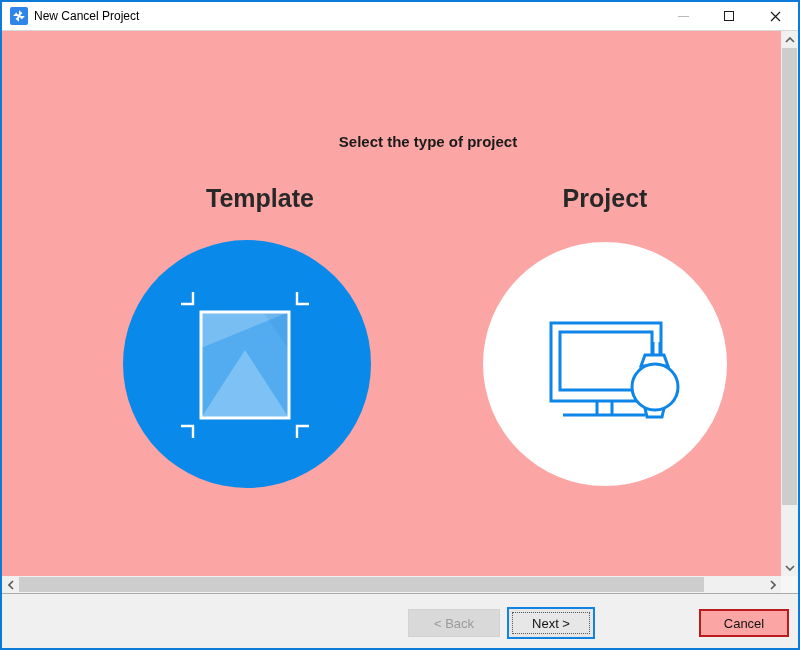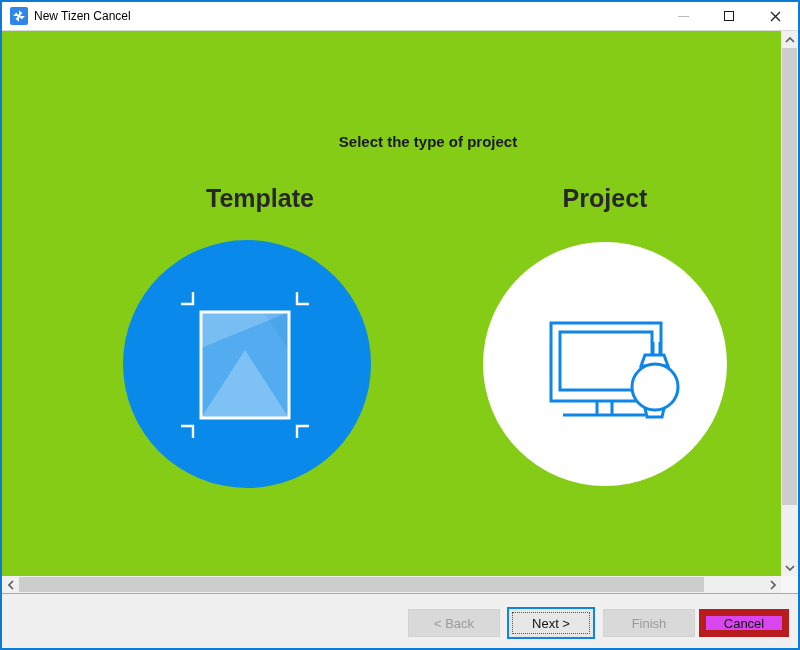--- a/index.html
+++ b/index.html
@@ -17,21 +17,21 @@
   .app-icon { width: 18px; height: 18px; margin: 0 6px 0 8px; background: #2e86ea; border-radius: 2px;
     display: flex; align-items: center; justify-content: center; flex: 0 0 auto; }
   .title-text { font-size: 12px; color: #000; flex: 1 1 auto; white-space: nowrap; }
   .caption-btns { display: flex; height: 100%; }
   .cap-btn { width: 46px; height: 100%; display: flex; align-items: center; justify-content: center; }
   .min-glyph { width: 11px; height: 1px; background: #b9b9b9; }
   .max-glyph { width: 10px; height: 10px; border: 1px solid #1a1a1a; background: transparent; }
   
   .content {
     position: absolute; left: 0; top: 29px; width: 779px; height: 545px;
-    background: #84cc16; overflow: hidden;
+    background: #fca5a5; overflow: hidden;
   }
   .heading { position: absolute; left: 76px; width: 700px; top: 102px;
     text-align: center; font-size: 15px; font-weight: bold; color: #1a1a1a; }
   .opt-label { position: absolute; top: 153px; text-align: center;
     font-size: 25px; font-weight: bold; color: #282828; }
   .lbl-template { left: 133px; width: 250px; }
   .lbl-sample  { left: 479px; width: 248px; }
   .circle { position: absolute; border-radius: 50%; cursor: pointer; }
   .circle-template { left: 121px; top: 209px; width: 248px; height: 248px; background: #0989ea; }
   .circle-sample   { left: 481px; top: 211px; width: 244px; height: 244px; background: #ffffff; }
@@ -49,40 +49,40 @@
   .bar-divider { position: absolute; left: 0; top: 591px; width: 796px; height: 1px; background: #ababab; }
   .buttonbar { position: absolute; left: 0; top: 592px; width: 796px; height: 54px; background: #f0f0f0; }
   .btn { position: absolute; top: 15px; height: 28px; font-size: 13px;
     font-family: "Liberation Sans", sans-serif; text-align: center; cursor: pointer; }
   .btn-disabled { background: #d9d9d9; border: 1px solid #d2d2d2; color: #9a9a9a; cursor: default; }
   .btn-back   { left: 406px; width: 92px; }
   .btn-next   { left: 505px; top: 13px; width: 88px; height: 32px;
     background: #e7e7e7; border: 2px solid #1083e3; color: #111;
     outline: 1px dotted #5a5a5a; outline-offset: -6px; }
   .btn-finish { left: 601px; width: 92px; }
-  .btn-cancel { left: 697px; width: 90px; background: #d946ef; border: 7px solid #b91c1c; color: #111; }
+  .btn-cancel { left: 697px; width: 90px; background: #fca5a5; border: 2px solid #b91c1c; color: #111; }
 </style>
 </head>
 <body>
 
 <div class="window">
 
   <div class="titlebar">
     <div class="app-icon">
       <svg width="14" height="14" viewBox="0 0 18 18">
         <g fill="#ffffff">
           <path d="M9 9 L9 1.5 L13.5 5.5 Z"></path>
           <path d="M9 9 L16.5 9 L12.5 13.5 Z"></path>
           <path d="M9 9 L9 16.5 L4.5 12.5 Z"></path>
           <path d="M9 9 L1.5 9 L5.5 4.5 Z"></path>
           <circle cx="9" cy="9" r="2.2"></circle>
         </g>
       </svg>
     </div>
-    <div class="title-text">New Tizen Cancel</div>
+    <div class="title-text">New Cancel Project</div>
     <div class="caption-btns">
       <div class="cap-btn">
         <div class="min-glyph"></div>
       </div>
       <div class="cap-btn">
         <div class="max-glyph"></div>
       </div>
       <div class="cap-btn">
         <svg width="11" height="11" viewBox="0 0 11 11">
           <path d="M1 1 L10 10 M10 1 L1 10" stroke="#1a1a1a" stroke-width="1.2" fill="none"></path>
@@ -160,17 +160,16 @@
       <svg width="6" height="10" viewBox="0 0 6 10">
         <path d="M1 1 L5 5 L1 9" stroke="#5a5a5a" stroke-width="1.6" fill="none"></path>
       </svg>
     </div>
   </div>
 
   <div class="bar-divider"></div>
   <div class="buttonbar">
     <button class="btn btn-disabled btn-back" disabled="">&lt; Back</button>
     <button class="btn btn-next">Next &gt;</button>
-    <button class="btn btn-disabled btn-finish" disabled="">Finish</button>
     <button class="btn btn-cancel">Cancel</button>
   </div>
 
 </div>
 
 </body></html>

